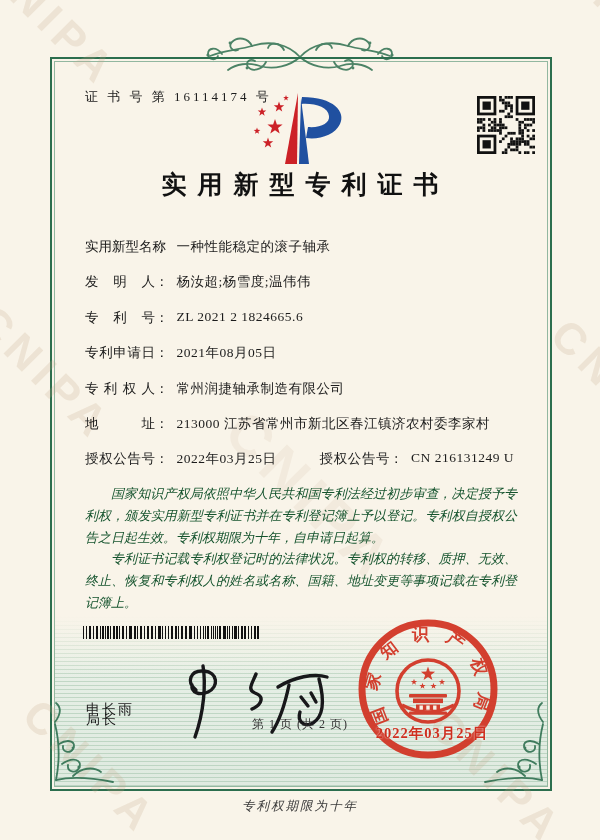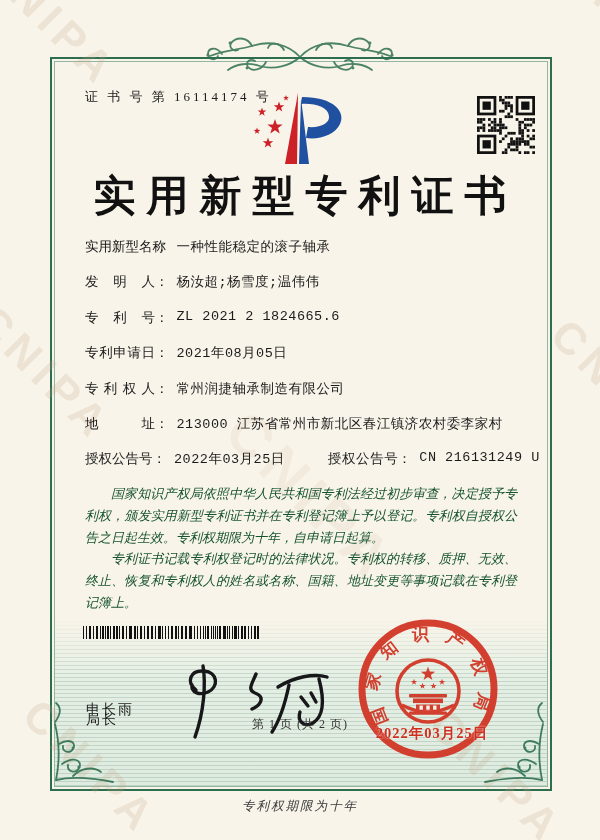--- a/index.html
+++ b/index.html
@@ -26,29 +26,29 @@
           linear-gradient(180deg,#f9f4e9 0px,rgba(249,244,233,0) 62px),
           repeating-linear-gradient(0deg,rgba(108,162,124,0.30) 0 1px,rgba(0,0,0,0) 1px 4px),
           linear-gradient(180deg,#e9f1e8,#dfeae0);}
   svg{display:block;}
   .orn{position:absolute;z-index:3;}
   
   .cert-no{position:absolute;left:85px;top:88px;font-size:13px;letter-spacing:3px;z-index:4;}
   .logo{position:absolute;left:248px;top:90px;z-index:4;}
   .qr{position:absolute;left:477px;top:96px;z-index:4;}
   .title{position:absolute;left:0;top:168px;width:100%;text-align:center;
-         font-size:42px;font-weight:bold;letter-spacing:11px;text-indent:11px;
+         font-size:25px;font-weight:bold;letter-spacing:11px;text-indent:11px;
          color:#111;z-index:4;}
   
   .fields{position:absolute;left:85px;top:238px;width:440px;z-index:4;}
   .frow{height:35.4px;display:flex;align-items:flex-start;font-size:13.5px;}
   .flabel{display:inline-block;width:70px;text-align:justify;text-align-last:justify;
           white-space:nowrap;}
   .fcolon{display:inline-block;margin-right:8px;}
-  .fvalue{white-space:nowrap;letter-spacing:0.5px;font-family:Liberation Mono, monospace;}
+  .fvalue{white-space:nowrap;letter-spacing:0.5px;}
   .frow .second{margin-left:43px;display:flex;}
   .frow .second .flabel{width:70px;}
   
   .bodytext{position:absolute;left:85px;top:483px;width:432px;z-index:4;
             font-size:13px;line-height:21.8px;font-style:italic;color:#14532d;
             text-align:justify;}
   .bodytext p{margin:0;text-indent:2em;}
   
   .barcode{position:absolute;left:83px;top:626px;z-index:4;}
   .sig-title{position:absolute;left:86px;top:674px;font-size:14px;z-index:4;

